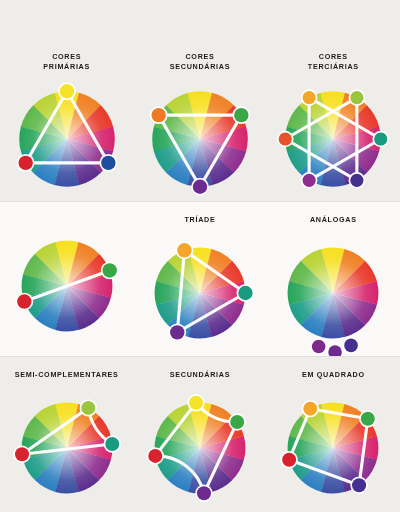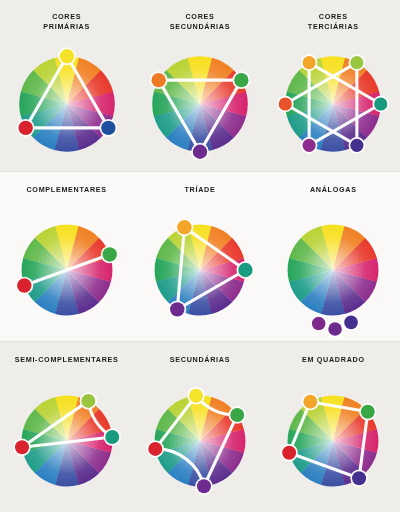--- a/index.html
+++ b/index.html
@@ -12,21 +12,21 @@
   }
   #infographic {
     width: 400px; height: 512px;
     display: flex; flex-direction: column;
   }
   .wheel-row {
     display: flex;
     flex: 1 1 0;
     position: relative;
   }
-  .row-1 { background: #efedea; }
+  .row-1 { background: #efedea; margin-top: 40px; }
   .row-2 { background: #faf9f7; }
   .row-3 { background: #efedea; }
   .row-2::before {
     content: ""; position: absolute; left: 0; right: 0; top: 0;
     height: 1px; background: #e3e0dc;
   }
   .row-3::before {
     content: ""; position: absolute; left: 0; right: 0; top: 0;
     height: 1px; background: #e3e0dc;
   }
@@ -223,21 +223,20 @@
                 <circle cx="14.26" cy="62.00" r="8.299999999999999" fill="#ffffff" opacity="0.96"></circle>
                 <circle cx="14.26" cy="62.00" r="6.6" fill="#e8522a"></circle>
               </g>
             </g>
           </svg>
         </div>
       </div>
     </div>
   <div class="wheel-row row-2">
       <div class="cell">
-        <div class="cell-title">COMPLEMENTARES</div>
         <div class="wheel-holder">
           <svg class="wheel" width="118" height="118" viewBox="0 0 118 118">
             <defs>
               <radialGradient id="complementares-tint" cx="50%" cy="50%" r="50%">
                 <stop offset="0%" stop-color="#ffffff" stop-opacity="0.78"></stop>
                 <stop offset="38%" stop-color="#ffffff" stop-opacity="0.42"></stop>
                 <stop offset="72%" stop-color="#ffffff" stop-opacity="0.10"></stop>
                 <stop offset="100%" stop-color="#ffffff" stop-opacity="0"></stop>
               </radialGradient>
             </defs>

